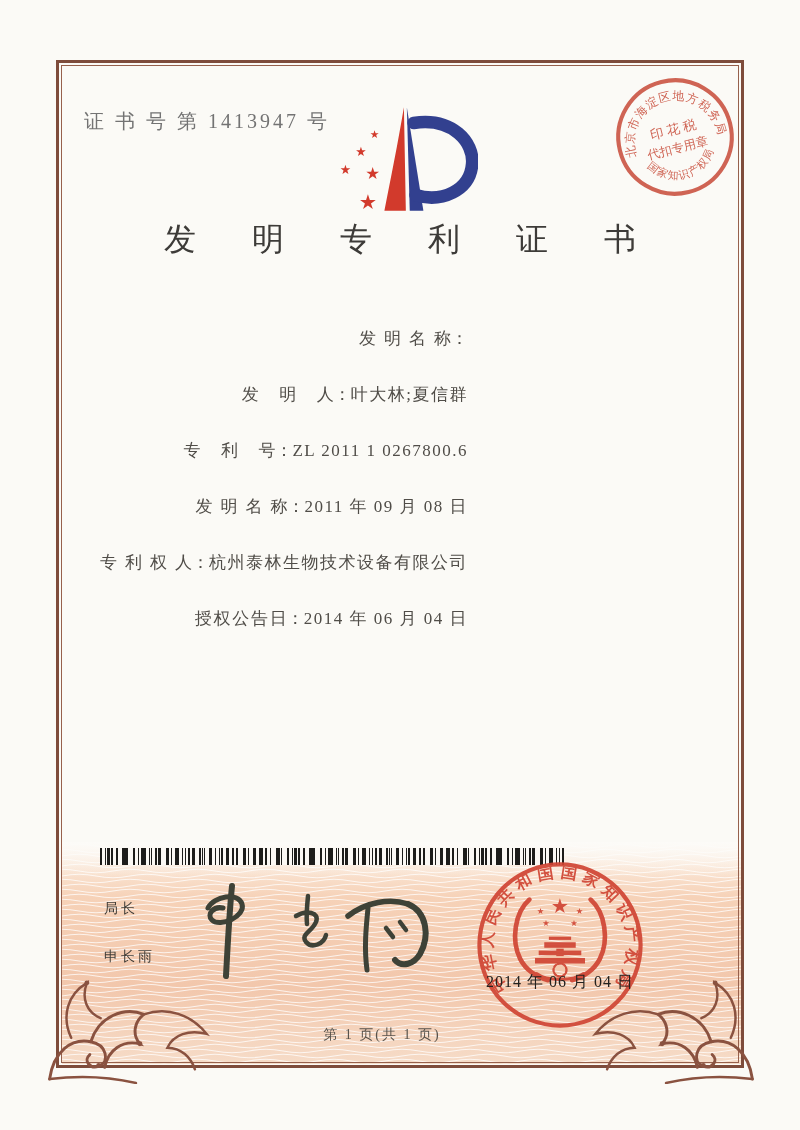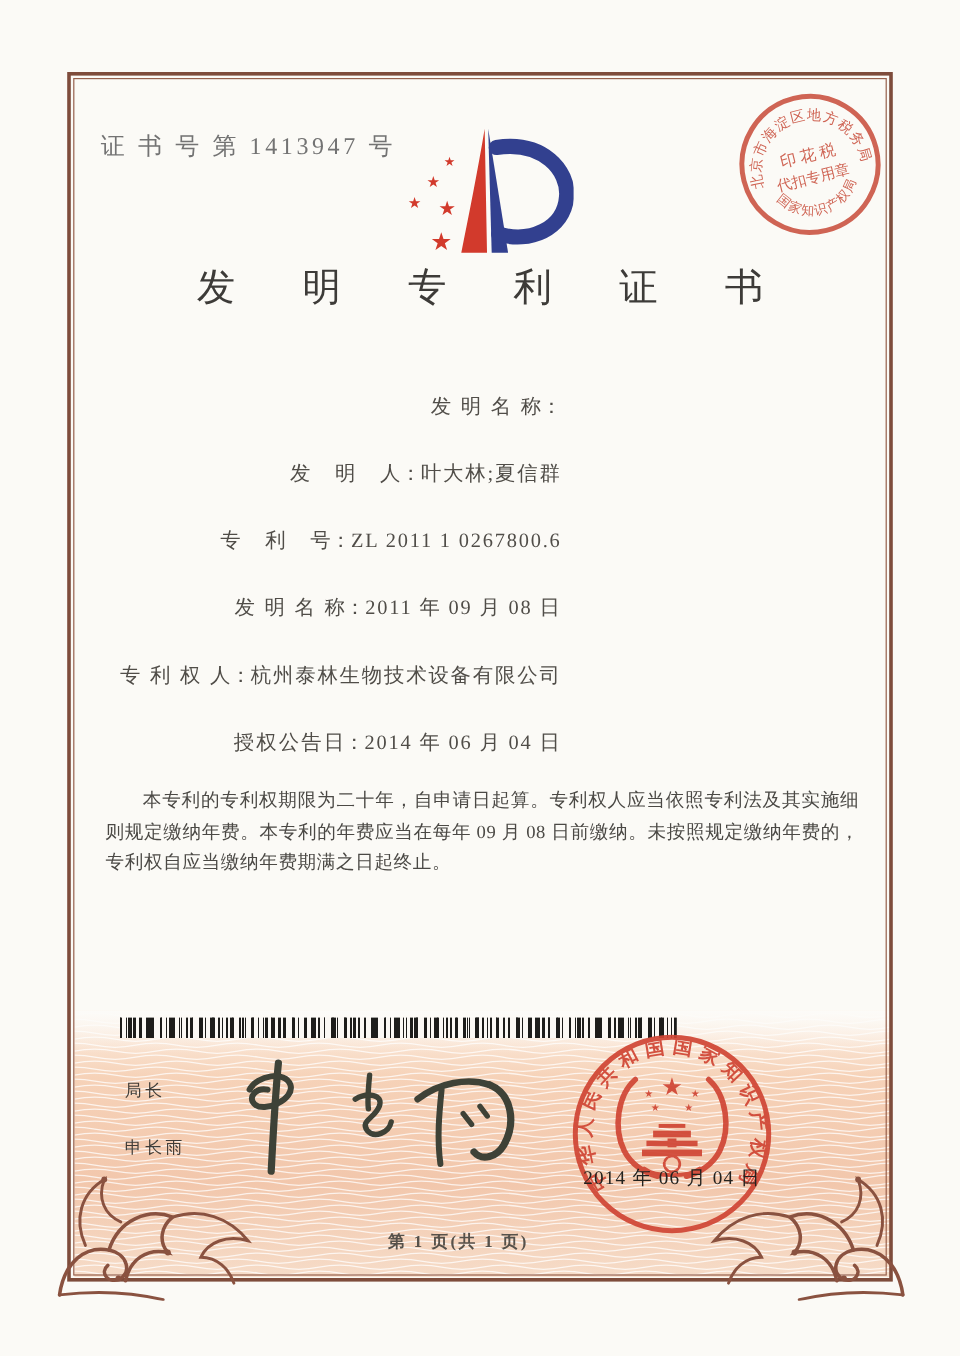--- a/index.html
+++ b/index.html
@@ -47,21 +47,21 @@
   
   .officer{position:absolute;left:104px;top:900px;z-index:4;font-size:14px;color:#3f3c37;letter-spacing:3px;}
   .officer .name{margin-top:30px;}
   .signature{position:absolute;left:180px;top:872px;width:255px;height:115px;z-index:4;}
   
   .seal{position:absolute;left:472px;top:857px;width:176px;height:176px;z-index:5;opacity:.92;}
   .seal-date{position:absolute;left:474px;top:972px;width:172px;text-align:center;z-index:6;
     font-size:16px;color:#23221f;letter-spacing:1px;white-space:pre;}
   
   .page-no{position:absolute;left:62px;top:1026px;width:640px;text-align:center;z-index:3;
-    font-size:14px;letter-spacing:2px;color:#57524b;font-weight:bold;}
+    font-size:14px;letter-spacing:2px;color:#57524b;}
   text{font-family:"Liberation Serif","DejaVu Serif",serif;}
 </style>
 </head>
 <body>
 
 <div class="band">
   <svg id="wave-svg" width="680" height="222" viewBox="0 0 680 222">
       <path d="M0 4 q 17 -3.5 34 0 q 17 3.5 34 0 q 17 -3.5 34 0 q 17 3.5 34 0 q 17 -3.5 34 0 q 17 3.5 34 0 q 17 -3.5 34 0 q 17 3.5 34 0 q 17 -3.5 34 0 q 17 3.5 34 0 q 17 -3.5 34 0 q 17 3.5 34 0 q 17 -3.5 34 0 q 17 3.5 34 0 q 17 -3.5 34 0 q 17 3.5 34 0 q 17 -3.5 34 0 q 17 3.5 34 0 q 17 -3.5 34 0 q 17 3.5 34 0 q 17 -3.5 34 0 q 17 3.5 34 0" fill="none" stroke="rgba(255,255,255,0.75)" stroke-width="1.1"></path>
       <path d="M-17 9 q 17 -3.5 34 0 q 17 3.5 34 0 q 17 -3.5 34 0 q 17 3.5 34 0 q 17 -3.5 34 0 q 17 3.5 34 0 q 17 -3.5 34 0 q 17 3.5 34 0 q 17 -3.5 34 0 q 17 3.5 34 0 q 17 -3.5 34 0 q 17 3.5 34 0 q 17 -3.5 34 0 q 17 3.5 34 0 q 17 -3.5 34 0 q 17 3.5 34 0 q 17 -3.5 34 0 q 17 3.5 34 0 q 17 -3.5 34 0 q 17 3.5 34 0 q 17 -3.5 34 0 q 17 3.5 34 0" fill="none" stroke="rgba(255,255,255,0.75)" stroke-width="1.1"></path>
       <path d="M0 14 q 17 -3.5 34 0 q 17 3.5 34 0 q 17 -3.5 34 0 q 17 3.5 34 0 q 17 -3.5 34 0 q 17 3.5 34 0 q 17 -3.5 34 0 q 17 3.5 34 0 q 17 -3.5 34 0 q 17 3.5 34 0 q 17 -3.5 34 0 q 17 3.5 34 0 q 17 -3.5 34 0 q 17 3.5 34 0 q 17 -3.5 34 0 q 17 3.5 34 0 q 17 -3.5 34 0 q 17 3.5 34 0 q 17 -3.5 34 0 q 17 3.5 34 0 q 17 -3.5 34 0 q 17 3.5 34 0" fill="none" stroke="rgba(255,255,255,0.75)" stroke-width="1.1"></path>
@@ -201,21 +201,20 @@
       <span class="fvalue">杭州泰林生物技术设备有限公司</span>
   </div>
   <div class="field">
     <span class="flabel">授权公告日</span>
       <span class="fsep">：</span>
       <span class="fvalue">2014 年 06 月 04 日</span>
   </div>
 </div>
 
 <div class="body-text">
-  <p>本专利的专利权期限为二十年，自申请日起算。专利权人应当依照专利法及其实施细则规定缴纳年费。本专利的年费应当在每年 09 月 08 日前缴纳。未按照规定缴纳年费的，专利权自应当缴纳年费期满之日起终止。</p>
 </div>
 
 <div class="barcode"></div>
 
 <div class="officer">
   <div>局长</div>
   <div class="name">申长雨</div>
 </div>
 
 <svg class="signature" viewBox="0 0 255 115">

